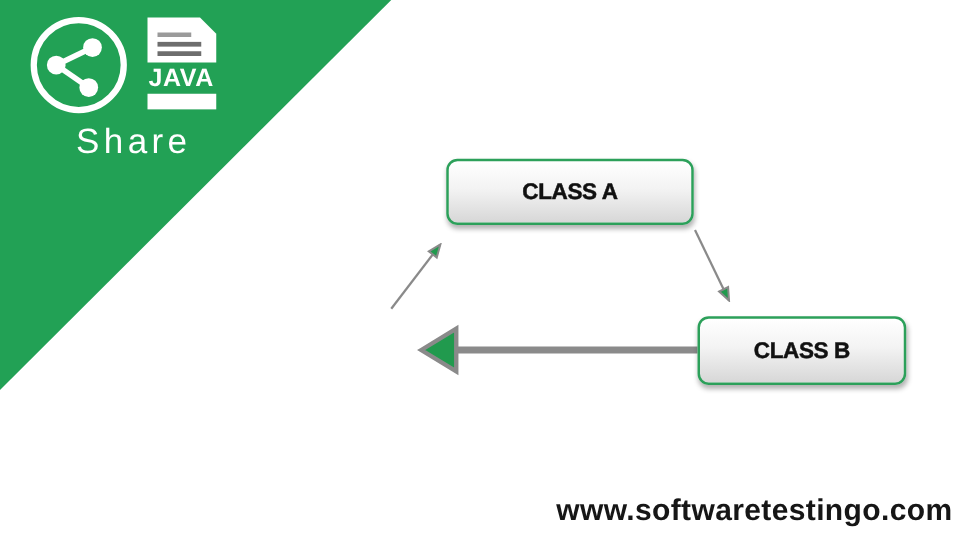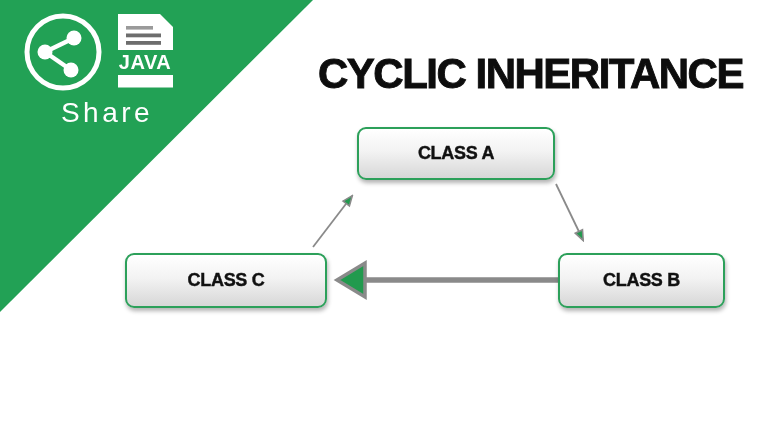--- a/index.html
+++ b/index.html
@@ -108,26 +108,23 @@
       <rect x="126" y="26" width="27" height="3.6" fill="#9a9a9a"></rect>
       <rect x="126" y="33.5" width="35" height="3.8" fill="#6d6d6d"></rect>
       <rect x="126" y="41" width="35" height="3.8" fill="#6d6d6d"></rect>
       <text x="145" y="69" text-anchor="middle" fill="#ffffff" font-family="Liberation Sans, sans-serif" font-size="20" font-weight="bold" letter-spacing="0.5">JAVA</text>
       <rect x="118" y="75" width="55" height="12.5" fill="#ffffff"></rect>
     </g>
 
     <text x="107" y="122" text-anchor="middle" fill="#ffffff" font-family="Liberation Sans, sans-serif" font-size="28" font-weight="500" letter-spacing="3.5">Share</text>
   </svg>
 
-  <div class="title">CYCLIC INHERITANCE</div>
 
   <div class="node node-a">
     <span class="node-label">CLASS A</span>
   </div>
   <div class="node node-b">
     <span class="node-label">CLASS B</span>
   </div>
-  <div class="node node-c">
-    <span class="node-label">CLASS C</span>
-  </div>
 
+  <div class="footer">www.softwaretestingo.com</div>
 
 </div>
 
 </body></html>

